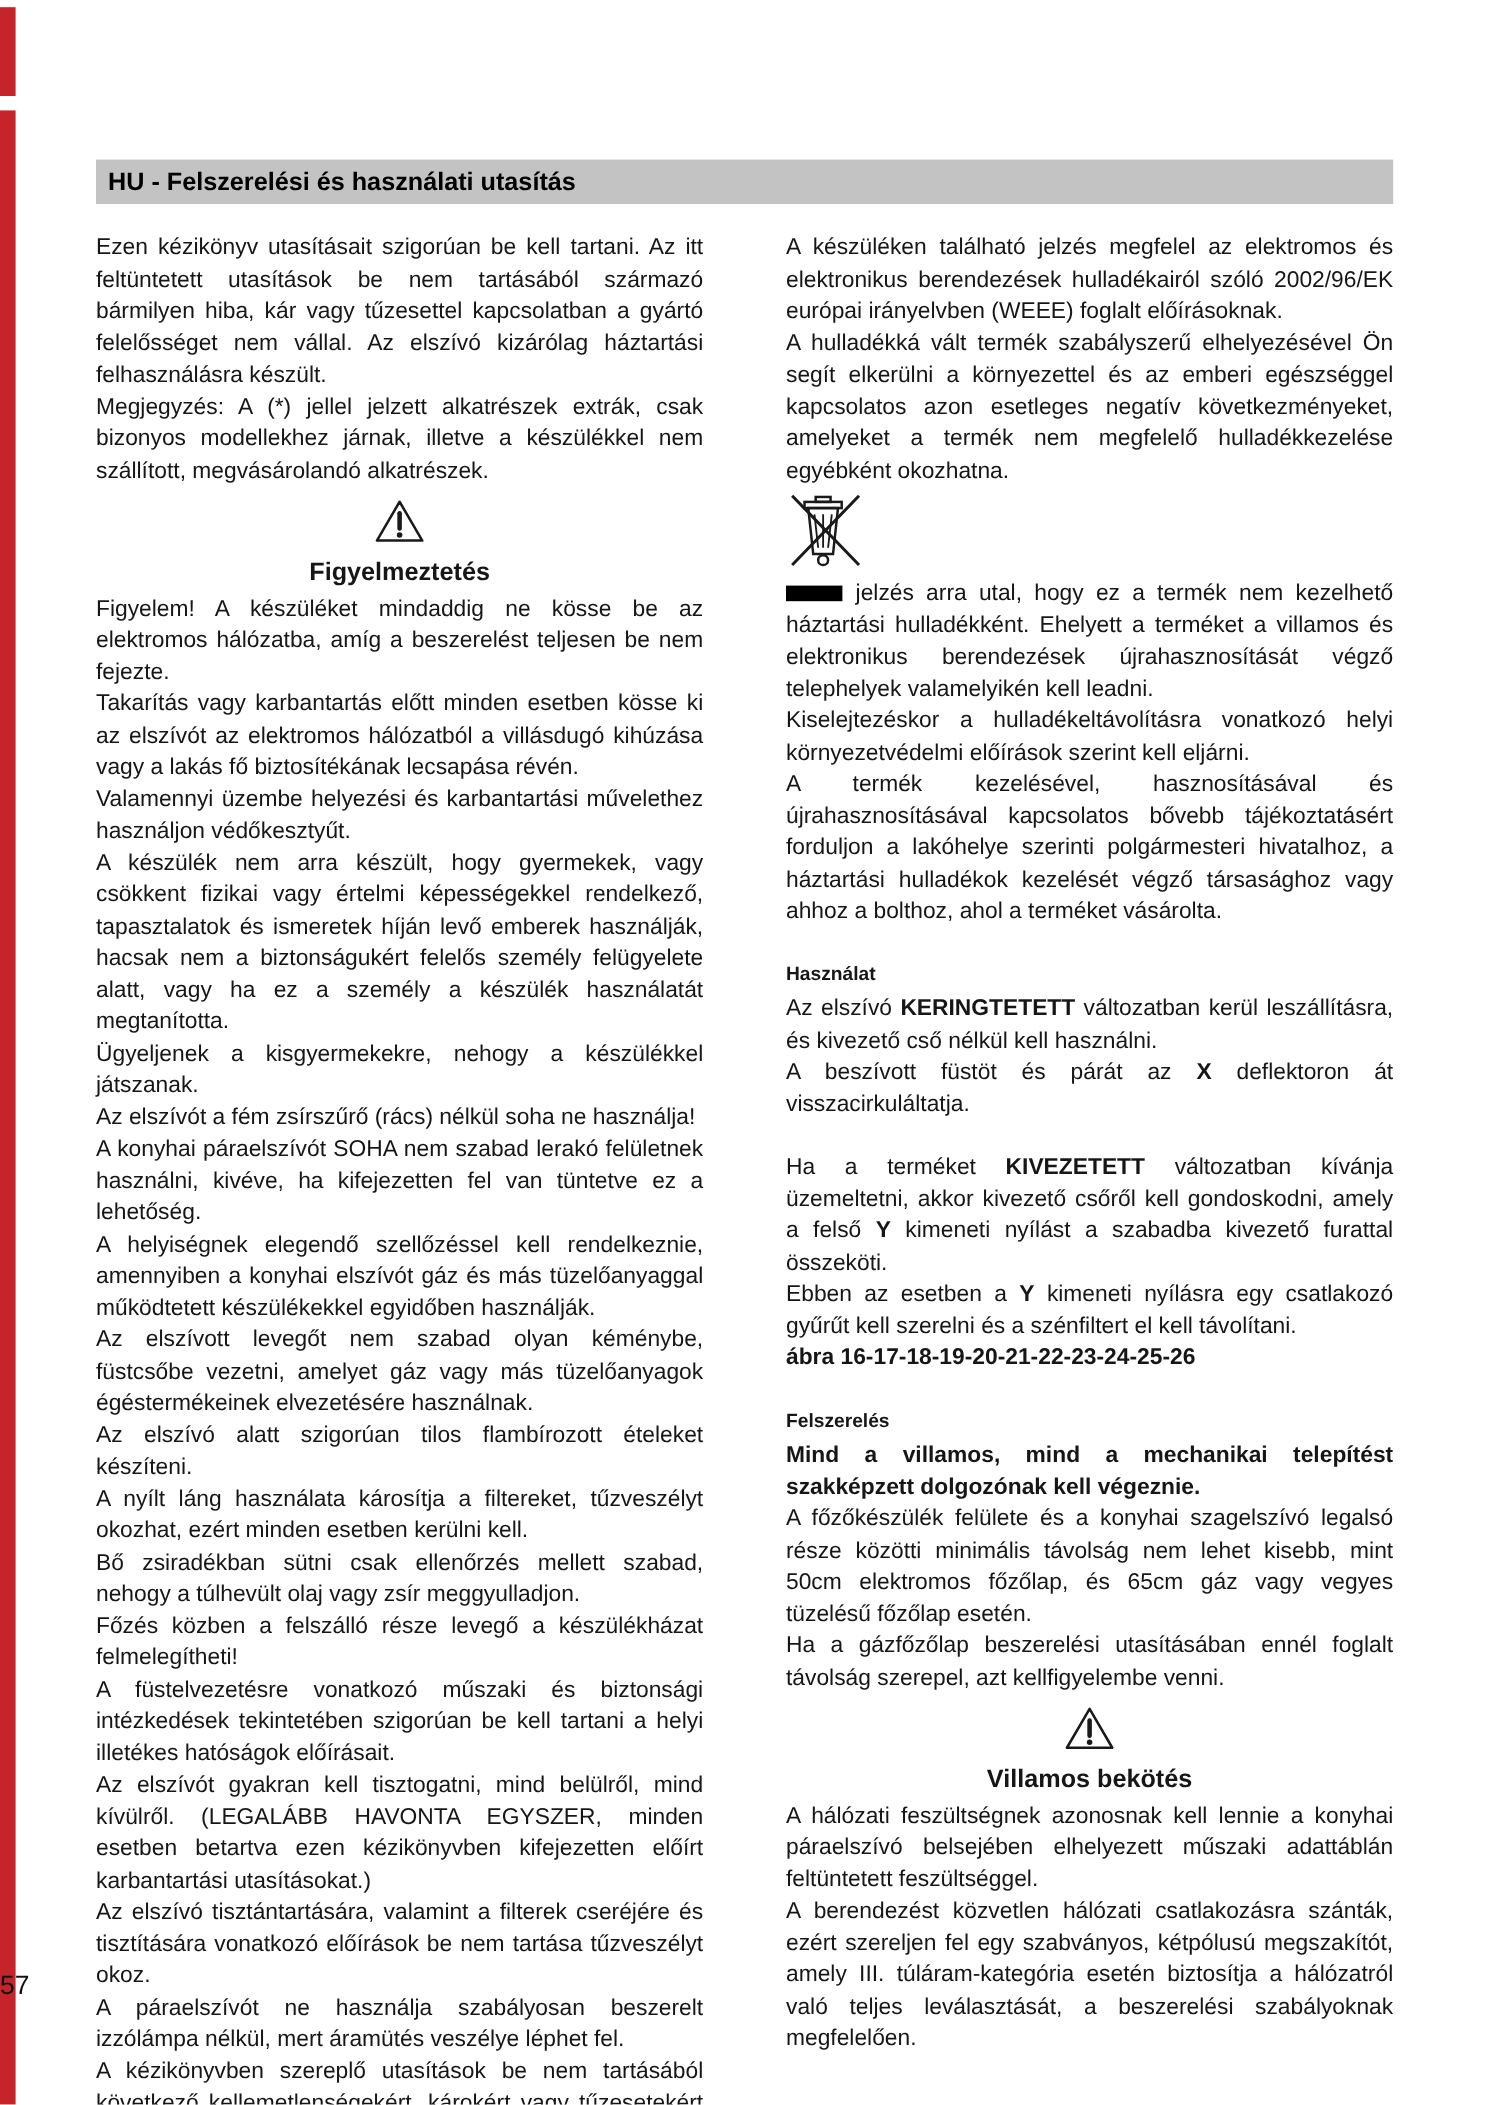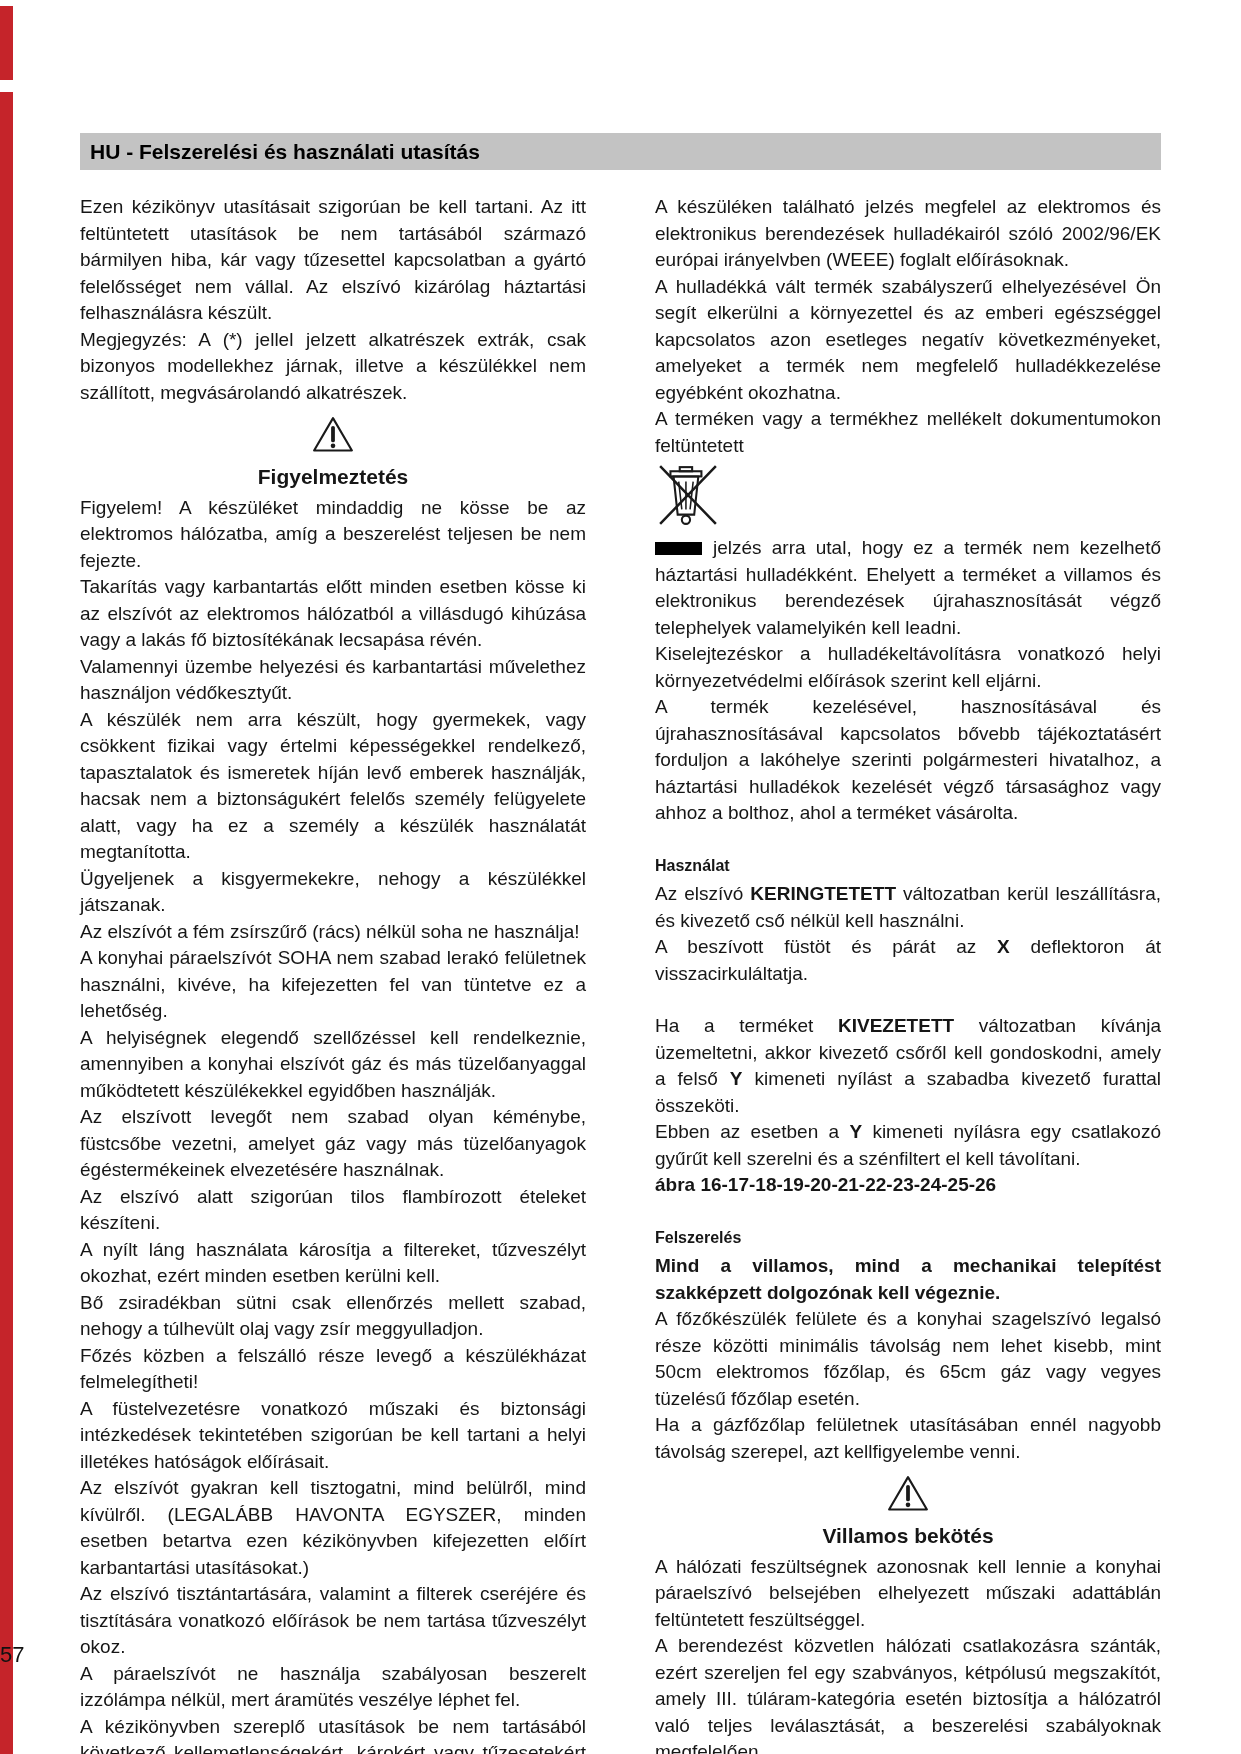--- a/index.html
+++ b/index.html
@@ -76,21 +76,20 @@
           <p class="para"><span>Főzés közben a felszálló része levegő a készülékházat felmelegítheti!</span></p>
           <p class="para"><span>A füstelvezetésre vonatkozó műszaki és biztonsági intézkedések tekintetében szigorúan be kell tartani a helyi illetékes hatóságok előírásait.</span></p>
           <p class="para"><span>Az elszívót gyakran kell tisztogatni, mind belülről, mind kívülről. (LEGALÁBB HAVONTA EGYSZER, minden esetben betartva ezen kézikönyvben kifejezetten előírt karbantartási utasításokat.)</span></p>
           <p class="para"><span>Az elszívó tisztántartására, valamint a filterek cseréjére és tisztítására vonatkozó előírások be nem tartása tűzveszélyt okoz.</span></p>
           <p class="para"><span>A páraelszívót ne használja szabályosan beszerelt izzólámpa nélkül, mert áramütés veszélye léphet fel.</span></p>
           <p class="para"><span>A kézikönyvben szereplő utasítások be nem tartásából következő kellemetlenségekért, károkért vagy tűzesetekért a gyártó nem vállal felelősséget..</span></p>
         </div>
       <div class="col" id="right-col">
           <p class="para"><span>A készüléken található jelzés megfelel az elektromos és elektronikus berendezések hulladékairól szóló 2002/96/EK európai irányelvben (WEEE) foglalt előírásoknak.</span></p>
           <p class="para"><span>A hulladékká vált termék szabályszerű elhelyezésével Ön segít elkerülni a környezettel és az emberi egészséggel kapcsolatos azon esetleges negatív következményeket, amelyeket a termék nem megfelelő hulladékkezelése egyébként okozhatna.</span></p>
-          <p class="para"><span>A terméken vagy a termékhez mellékelt dokumentumokon feltüntetett</span></p>
           <div class="weee-icon-wrap"><svg width="62" height="64" viewBox="0 0 60 62">
               <g fill="none" stroke="#1a1a1a" stroke-width="2">
                 <rect x="22" y="4" width="12" height="4"></rect>
                 <rect x="13" y="8" width="30" height="5"></rect>
                 <path d="M16 13 L20 50 L36 50 L40 13 Z"></path>
                 <path d="M21 18 L24 45 M28 18 L28 45 M35 18 L32 45" stroke-width="1.5"></path>
                 <circle cx="28" cy="55" r="4"></circle>
                 <path d="M3 3 L57 59 M57 3 L3 59" stroke-width="2.4"></path>
               </g>
             </svg></div>
@@ -100,21 +99,21 @@
           <div class="sec-heading">Használat</div>
           <p class="para"><span>Az elszívó </span><span class="b">KERINGTETETT</span><span> változatban kerül leszállításra, és kivezető cső nélkül kell használni.</span></p>
           <p class="para"><span>A beszívott füstöt és párát az </span><span class="b">X</span><span> deflektoron át visszacirkuláltatja.</span></p>
           <div class="spacer" style="height: 26px;"></div>
           <p class="para"><span>Ha a terméket </span><span class="b">KIVEZETETT</span><span> változatban kívánja üzemeltetni, akkor kivezető csőről kell gondoskodni, amely a felső </span><span class="b">Y</span><span> kimeneti nyílást a szabadba kivezető furattal összeköti.</span></p>
           <p class="para"><span>Ebben az esetben a </span><span class="b">Y</span><span> kimeneti nyílásra egy csatlakozó gyűrűt kell szerelni és a szénfiltert el kell távolítani.</span></p>
           <p class="para bold"><span>ábra 16-17-18-19-20-21-22-23-24-25-26</span></p>
           <div class="sec-heading">Felszerelés</div>
           <p class="para"><span class="b">Mind a villamos, mind a mechanikai telepítést szakképzett dolgozónak kell végeznie.</span></p>
           <p class="para"><span>A főzőkészülék felülete és a konyhai szagelszívó legalsó része közötti minimális távolság nem lehet kisebb, mint 50cm elektromos főzőlap, és 65cm gáz vagy vegyes tüzelésű főzőlap esetén.</span></p>
-          <p class="para"><span>Ha a gázfőzőlap felületnek utasításában ennél nagyobb távolság szerepel, azt kellfigyelembe venni.</span></p>
+          <p class="para"><span>Ha a gázfőzőlap beszerelési utasításában ennél foglalt távolság szerepel, azt kellfigyelembe venni.</span></p>
           <div class="warn-heading">
             <span>
               <svg class="warn-svg" width="42" height="37" viewBox="0 0 100 88">
                 <path d="M50 5 L95 82 L5 82 Z" fill="#ffffff" stroke="#1a1a1a" stroke-width="5" stroke-linejoin="round"></path>
                 <path d="M50 28 L50 58" stroke="#1a1a1a" stroke-width="9" stroke-linecap="round"></path>
                 <circle cx="50" cy="71" r="5.5" fill="#1a1a1a"></circle>
               </svg>
             </span>
             <span class="warn-label">Villamos bekötés</span>
           </div>

